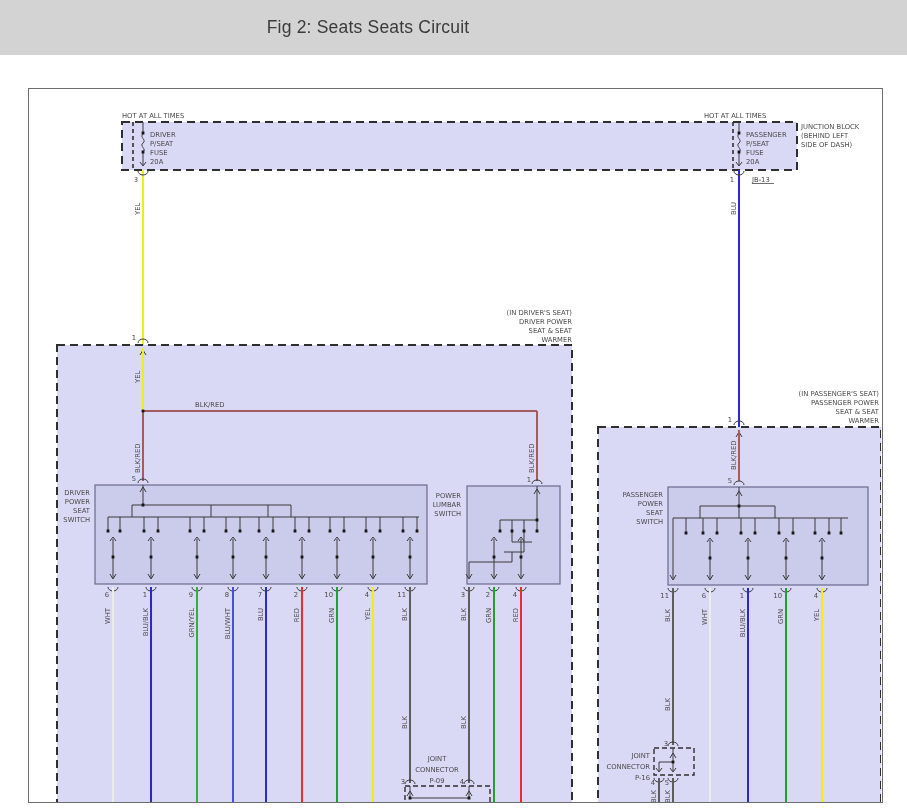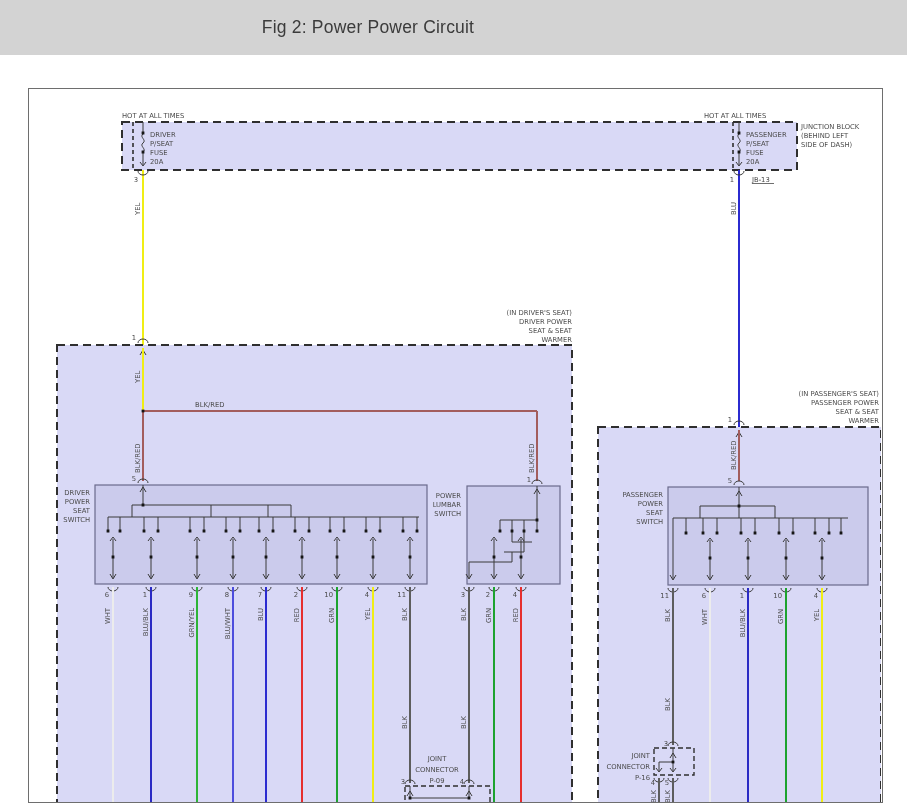--- a/index.html
+++ b/index.html
@@ -19,21 +19,21 @@
   .dashsep{stroke:#2f2f2f;stroke-width:1.6;stroke-dasharray:4 3;fill:none;}
   .smalldash{stroke:#2f2f2f;stroke-width:1.4;stroke-dasharray:5 3;}
   .swbox{stroke:#6a6a8c;stroke-width:1.2;}
   .ul{stroke:#4a4a4a;stroke-width:0.8;}
 </style>
 </head>
 <body>
 
 <div class="page">
   <div class="titlebar">
-    <div class="title-text">Fig 2: Power Power Circuit</div>
+    <div class="title-text">Fig 2: Seats Seats Circuit</div>
   </div>
 
   <div class="canvas">
   <svg width="907" height="810" viewBox="0 0 907 810">
     <defs>
       <clipPath id="boxclip">
             <rect x="29" y="89" width="852" height="713"></rect>
           </clipPath>
     </defs>
 

